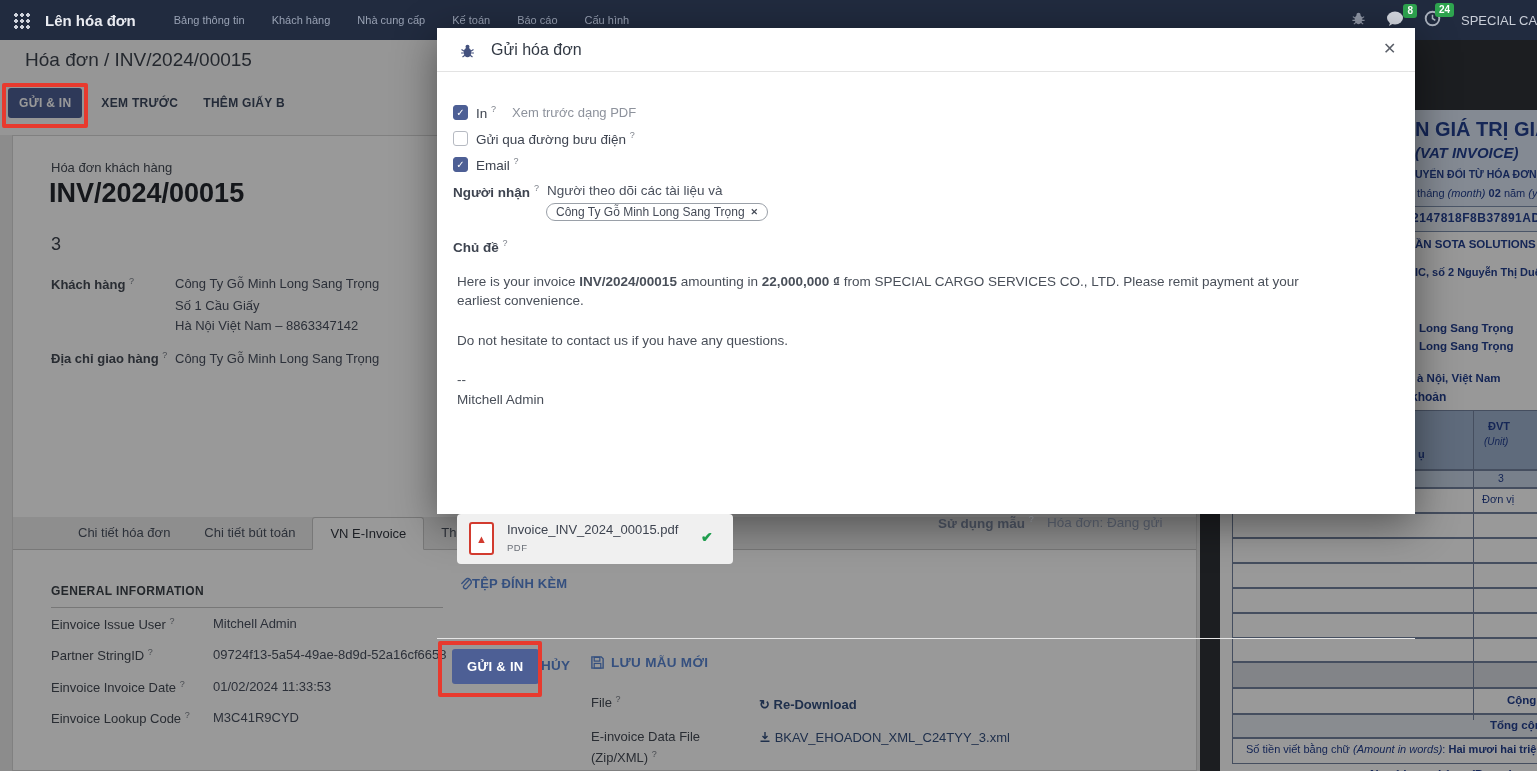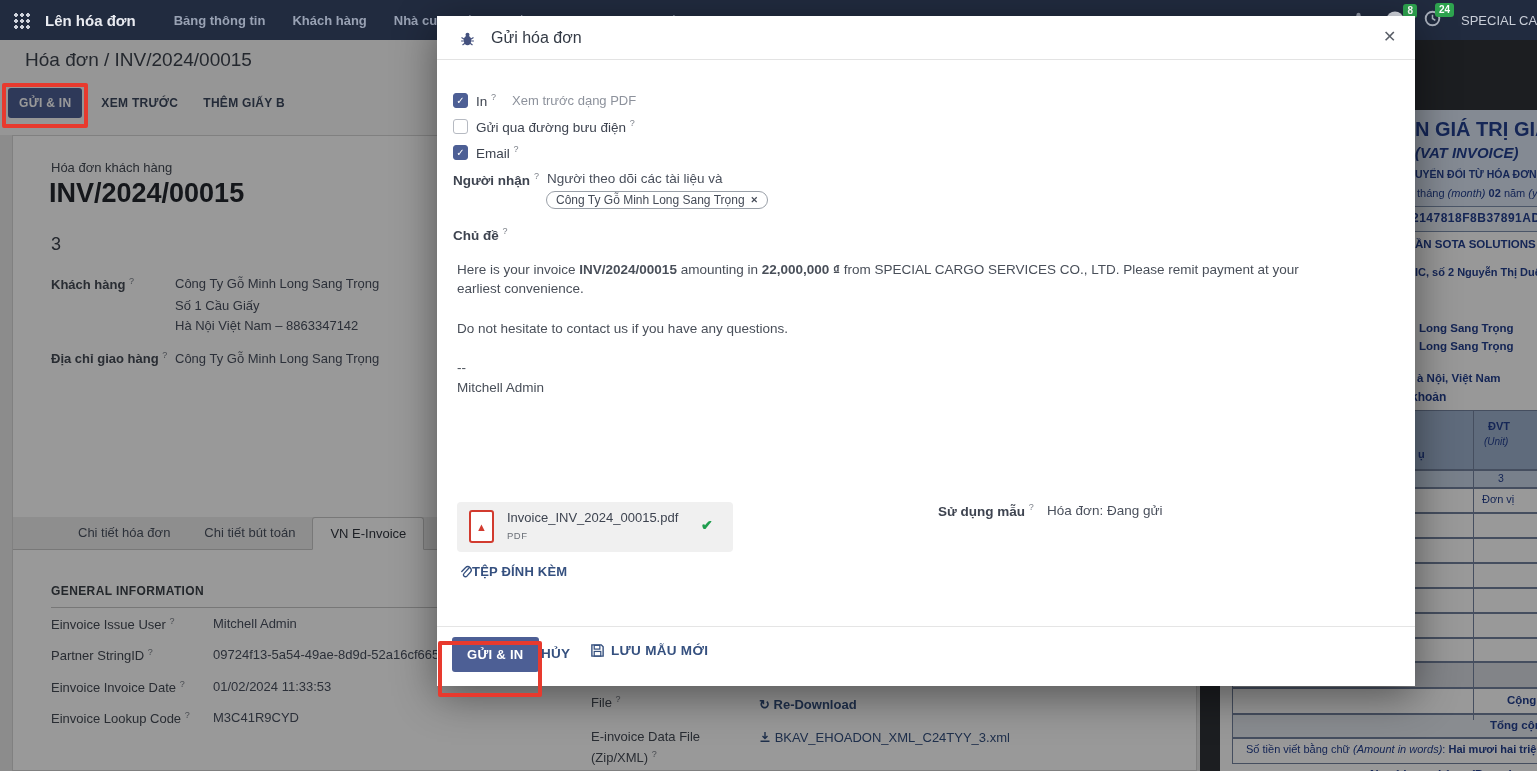--- a/index.html
+++ b/index.html
@@ -3,21 +3,21 @@
 <meta charset="utf-8">
 <style>
   * { margin:0; padding:0; box-sizing:border-box; }
   body { font-family:"Liberation Sans",sans-serif; }
   .screen { position:relative; width:1537px; height:771px; background:#fff; overflow:hidden; font-family:"Liberation Sans",sans-serif; }
 
   
   .topnav { position:absolute; left:0; top:0; width:100%; height:40px; background:#212b3f; display:flex; align-items:center; padding-left:13px; z-index:5; }
   .grid-icon { width:17px; height:17px; margin-right:15px; background:radial-gradient(#cfd3dc 1.7px, transparent 2px); background-size:6px 6px; background-position:0 0; flex:none; cursor:pointer; }
   .app-name { color:#e9ebf1; font-size:15px; font-weight:bold; margin-right:38px; white-space:nowrap; }
-  .nav-item { color:#99a2b4; font-size:13px; margin-right:27px; white-space:nowrap; cursor:pointer;font-weight:bold; }
+  .nav-item { color:#99a2b4; font-size:11px; margin-right:27px; white-space:nowrap; cursor:pointer; }
   .nav-right { margin-left:auto; display:flex; align-items:center; gap:20px; }
   .icon-wrap { position:relative; display:inline-block; }
   .badge { position:absolute; top:-7px; right:-13px; background:#2ea44f; color:#fff; font-size:10px; font-weight:bold; font-style:normal; padding:1px 4px; border-radius:3px; line-height:12px; }
   .company { color:#c9ced8; font-size:13px; white-space:nowrap; width:76px; overflow:hidden; }
 
   
   .page { position:absolute; left:0; top:40px; right:0; bottom:0; background:#e9e9e9; overflow:hidden; z-index:1; }
   .control-panel { position:absolute; left:0; top:0; width:1197px; height:95px; background:#fbfbfb; }
   .breadcrumb { position:absolute; left:25px; top:9px; font-size:19px; color:#3d434e; white-space:nowrap; }
   .action-row { position:absolute; left:8px; top:48px; display:flex; align-items:center; gap:13px; }
@@ -49,21 +49,21 @@
   .pv { position:absolute; white-space:nowrap; color:#24408f; }
   .pv-band-top { position:absolute; left:0; top:0; width:600px; height:96px; background:#dde7f5; }
   .pv-hash-band { position:absolute; left:0; top:96px; width:600px; height:26px; background:#e8eef7; border-top:1px solid #7e8fae; border-bottom:1px solid #7e8fae; }
   .prow { position:absolute; left:12px; width:588px; border:1px solid #74829e; }
   .pvline { position:absolute; left:253px; top:300px; height:310px; border-left:1px solid #74829e; }
 
   
   .dim { position:absolute; left:0; top:40px; right:0; bottom:0; background:rgba(0,0,0,0.40); z-index:10; }
 
   
-  .modal { position:absolute; left:437px; top:16px; width:978px; height:670px; background:#fff; box-shadow:0 10px 40px rgba(0,0,0,.45); z-index:20; }
+  .modal { position:absolute; left:437px; top:28px; width:978px; height:486px; background:#fff; box-shadow:0 10px 40px rgba(0,0,0,.45); z-index:20; }
   .m-title { position:absolute; left:54px; top:13px; font-size:16px; color:#333a45; }
   .m-close { position:absolute; left:946px; top:11px; font-size:16px; color:#5a5f68; cursor:pointer; }
   .m-divider { position:absolute; left:0; top:43px; width:100%; border-bottom:1px solid #e3e3e3; }
   .opt-row { position:absolute; left:16px; display:flex; align-items:center; }
   .cb { width:15px; height:15px; border-radius:3px; border:1px solid #b6bac2; background:#fff; display:inline-flex; align-items:center; justify-content:center; font-size:10px; color:#fff; flex:none; cursor:pointer; }
   .cb.on { background:#4d5f95; border-color:#4d5f95; }
   .opt-label { margin-left:8px; font-size:13.5px; color:#3e4450; }
   .opt-suffix { margin-left:16px; font-size:13px; color:#8d929c; cursor:pointer; }
   .m-label { position:absolute; left:16px; font-size:13.5px; font-weight:bold; color:#3e4450; white-space:nowrap; }
   .m-hint { position:absolute; left:110px; font-size:13.5px; color:#4a505c; white-space:nowrap; }

